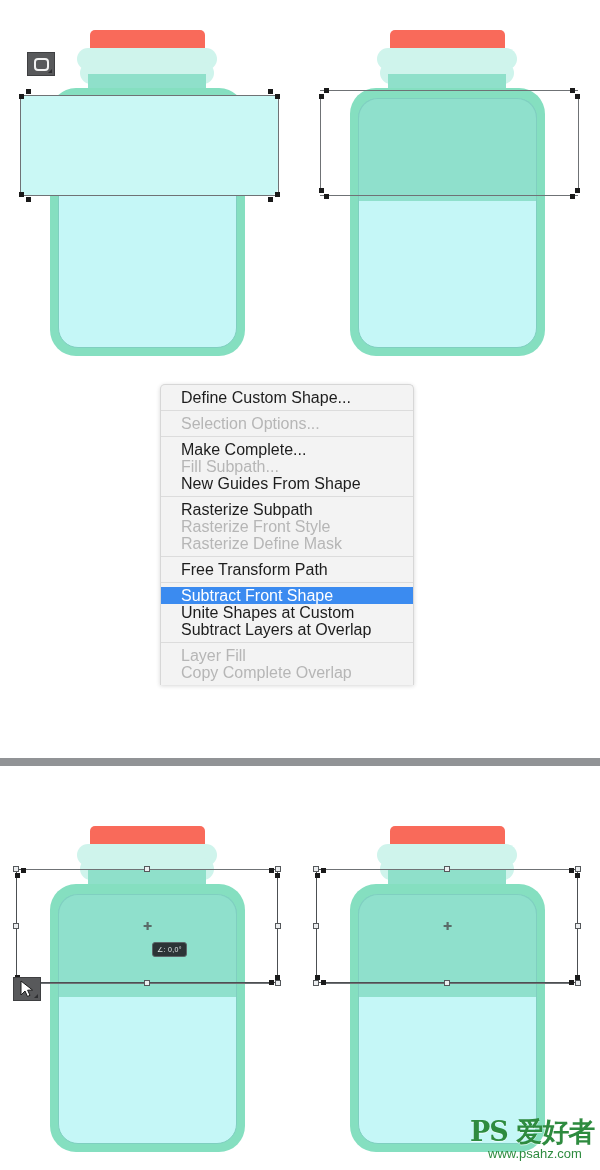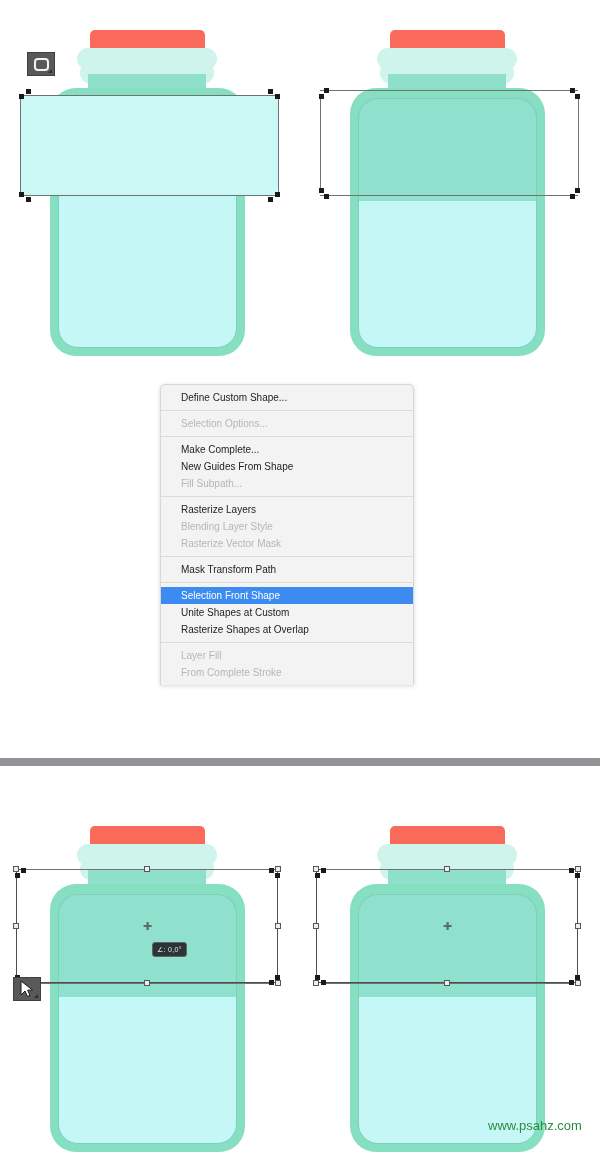--- a/index.html
+++ b/index.html
@@ -197,21 +197,21 @@
     left: 160px;
     top: 384px;
     width: 254px;
     background: #f3f3f3;
     border-radius: 5px 5px 0 0;
     border: 1px solid #d7d7d7;
     border-bottom: none;
     box-sizing: border-box;
     box-shadow: 0 1px 4px rgba(0,0,0,0.16);
     overflow: hidden;
-    font-size: 10px;
+    font-size: 16px;
     color: #1d1d1d;
   }
   .ctx-group { padding: 4px 0; }
   .ctx-sep {
     height: 1px;
     background: #dcdcdc;
     margin: 0;
   }
   .ctx-item {
     height: 17px;
@@ -319,43 +319,43 @@
         <div class="ctx-group">
           <div class="ctx-item">Define Custom Shape...</div>
         </div>
         <div class="ctx-sep"></div>
         <div class="ctx-group">
           <div class="ctx-item disabled">Selection Options...</div>
         </div>
         <div class="ctx-sep"></div>
         <div class="ctx-group">
           <div class="ctx-item">Make Complete...</div>
+          <div class="ctx-item disabled">Fill Subpath...</div>
           <div class="ctx-item">New Guides From Shape</div>
-          <div class="ctx-item disabled">Fill Subpath...</div>
-        </div>
-        <div class="ctx-sep"></div>
-        <div class="ctx-group">
-          <div class="ctx-item">Rasterize Layers</div>
-          <div class="ctx-item disabled">Blending Layer Style</div>
-          <div class="ctx-item disabled">Rasterize Vector Mask</div>
-        </div>
-        <div class="ctx-sep"></div>
-        <div class="ctx-group">
-          <div class="ctx-item">Mask Transform Path</div>
-        </div>
-        <div class="ctx-sep"></div>
-        <div class="ctx-group">
-          <div class="ctx-item selected">Selection Front Shape</div>
+        </div>
+        <div class="ctx-sep"></div>
+        <div class="ctx-group">
+          <div class="ctx-item">Rasterize Subpath</div>
+          <div class="ctx-item disabled">Rasterize Front Style</div>
+          <div class="ctx-item disabled">Rasterize Define Mask</div>
+        </div>
+        <div class="ctx-sep"></div>
+        <div class="ctx-group">
+          <div class="ctx-item">Free Transform Path</div>
+        </div>
+        <div class="ctx-sep"></div>
+        <div class="ctx-group">
+          <div class="ctx-item selected">Subtract Front Shape</div>
           <div class="ctx-item">Unite Shapes at Custom</div>
-          <div class="ctx-item">Rasterize Shapes at Overlap</div>
+          <div class="ctx-item">Subtract Layers at Overlap</div>
         </div>
         <div class="ctx-sep"></div>
         <div class="ctx-group">
           <div class="ctx-item disabled">Layer Fill</div>
-          <div class="ctx-item disabled">From Complete Stroke</div>
+          <div class="ctx-item disabled">Copy Complete Overlap</div>
         </div>
       </div>
   </div>
 
   <div class="divider"></div>
 
   <div class="panel p3">
     <div class="bottle" style="top:24px;">
       <div class="cap"></div>
       <div class="ring r1"></div>
@@ -432,16 +432,17 @@
       <div class="ft-handle" style="left:278px; top:130px;"></div>
       <div class="ft-handle" style="left:16px;  top:187px;"></div>
       <div class="ft-handle" style="left:147px; top:187px;"></div>
       <div class="ft-handle" style="left:278px; top:187px;"></div>
 
       <div class="ft-center" style="left:147px; top:130px;"></div>
     </div>
   </div>
 
   <div class="watermark">
+    <div class="wm-row1">PS 爱好者</div>
     <div class="wm-row2">www.psahz.com</div>
   </div>
 
 </div>
 
 </body></html>

